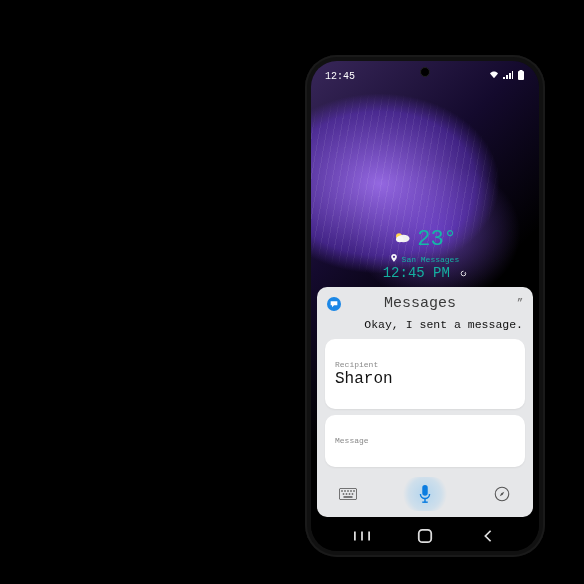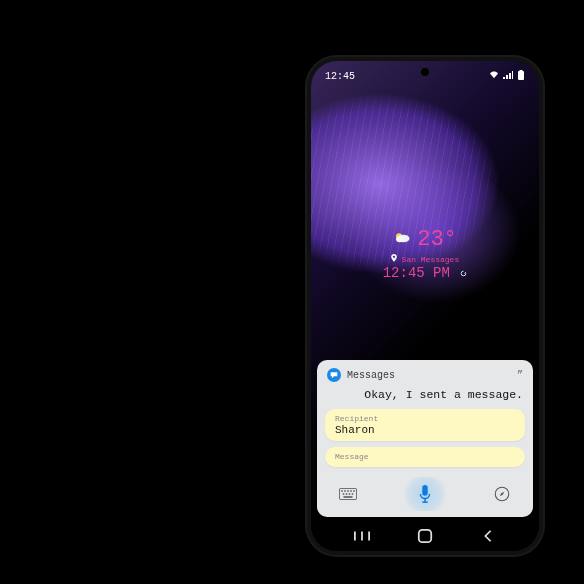--- a/index.html
+++ b/index.html
@@ -86,21 +86,21 @@
     align-items: center;
     gap: 4px;
   }
   
   .widget {
     position: absolute;
     top: 166px;
     left: 0;
     right: 0;
     text-align: center;
-    color: #ec4899;
+    color: #14b8a6;
     z-index: 5;
   }
   .temp-row {
     display: flex;
     align-items: center;
     justify-content: center;
     gap: 6px;
   }
   .temp {
     font-size: 22px;
@@ -143,49 +143,50 @@
   .app-icon {
     width: 14px;
     height: 14px;
     border-radius: 50%;
     background: #1b87e6;
     display: flex;
     align-items: center;
     justify-content: center;
   }
   .app-title {
-    font-size: 10px;
+    font-size: 15px;
     color: #3a3a3a;
+    margin-left: 37px;
   }
   .quote-icon {
     font-size: 10px;
     color: #7a7a7a;
     font-weight: 700;
   }
   .assistant-text {
     font-size: 11.5px;
     color: #121212;
     font-weight: 500;
     padding: 2px 2px 8px 2px;
     text-align: right;
   }
   .card {
-    background: #fef9c3;
+    background: #ffffff;
     border-radius: 10px;
-    padding: 5px 10px;
+    padding: 21px 10px;
     margin-bottom: 6px;
     box-shadow: 0 1px 2px rgba(0,0,0,0.06);
   }
   .card-label {
     font-size: 8px;
     color: #8a8a8a;
     margin-bottom: 1px;
   }
   .card-value {
-    font-size: 11px;
+    font-size: 16px;
     color: #121212;
   }
   .action-row {
     display: flex;
     align-items: center;
     justify-content: space-between;
     padding: 4px 10px 0 10px;
   }
   .action-btn {
     width: 26px;

